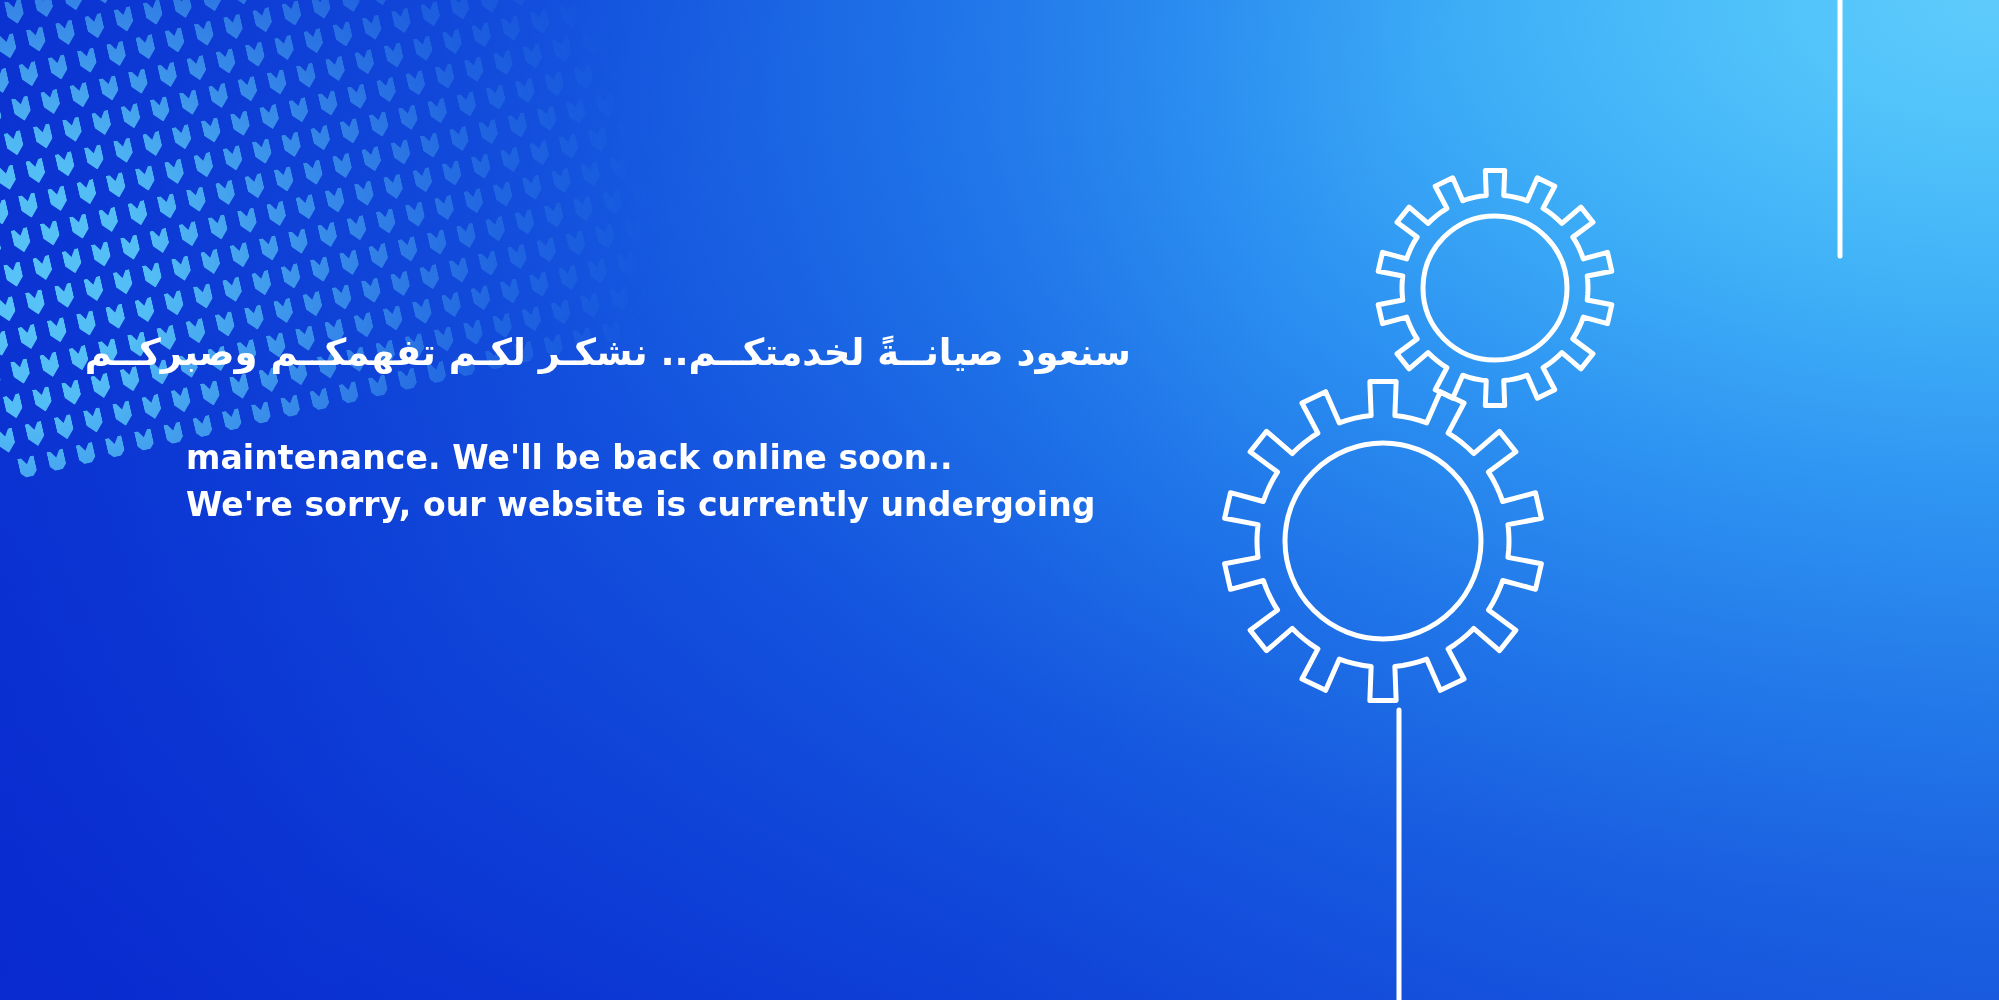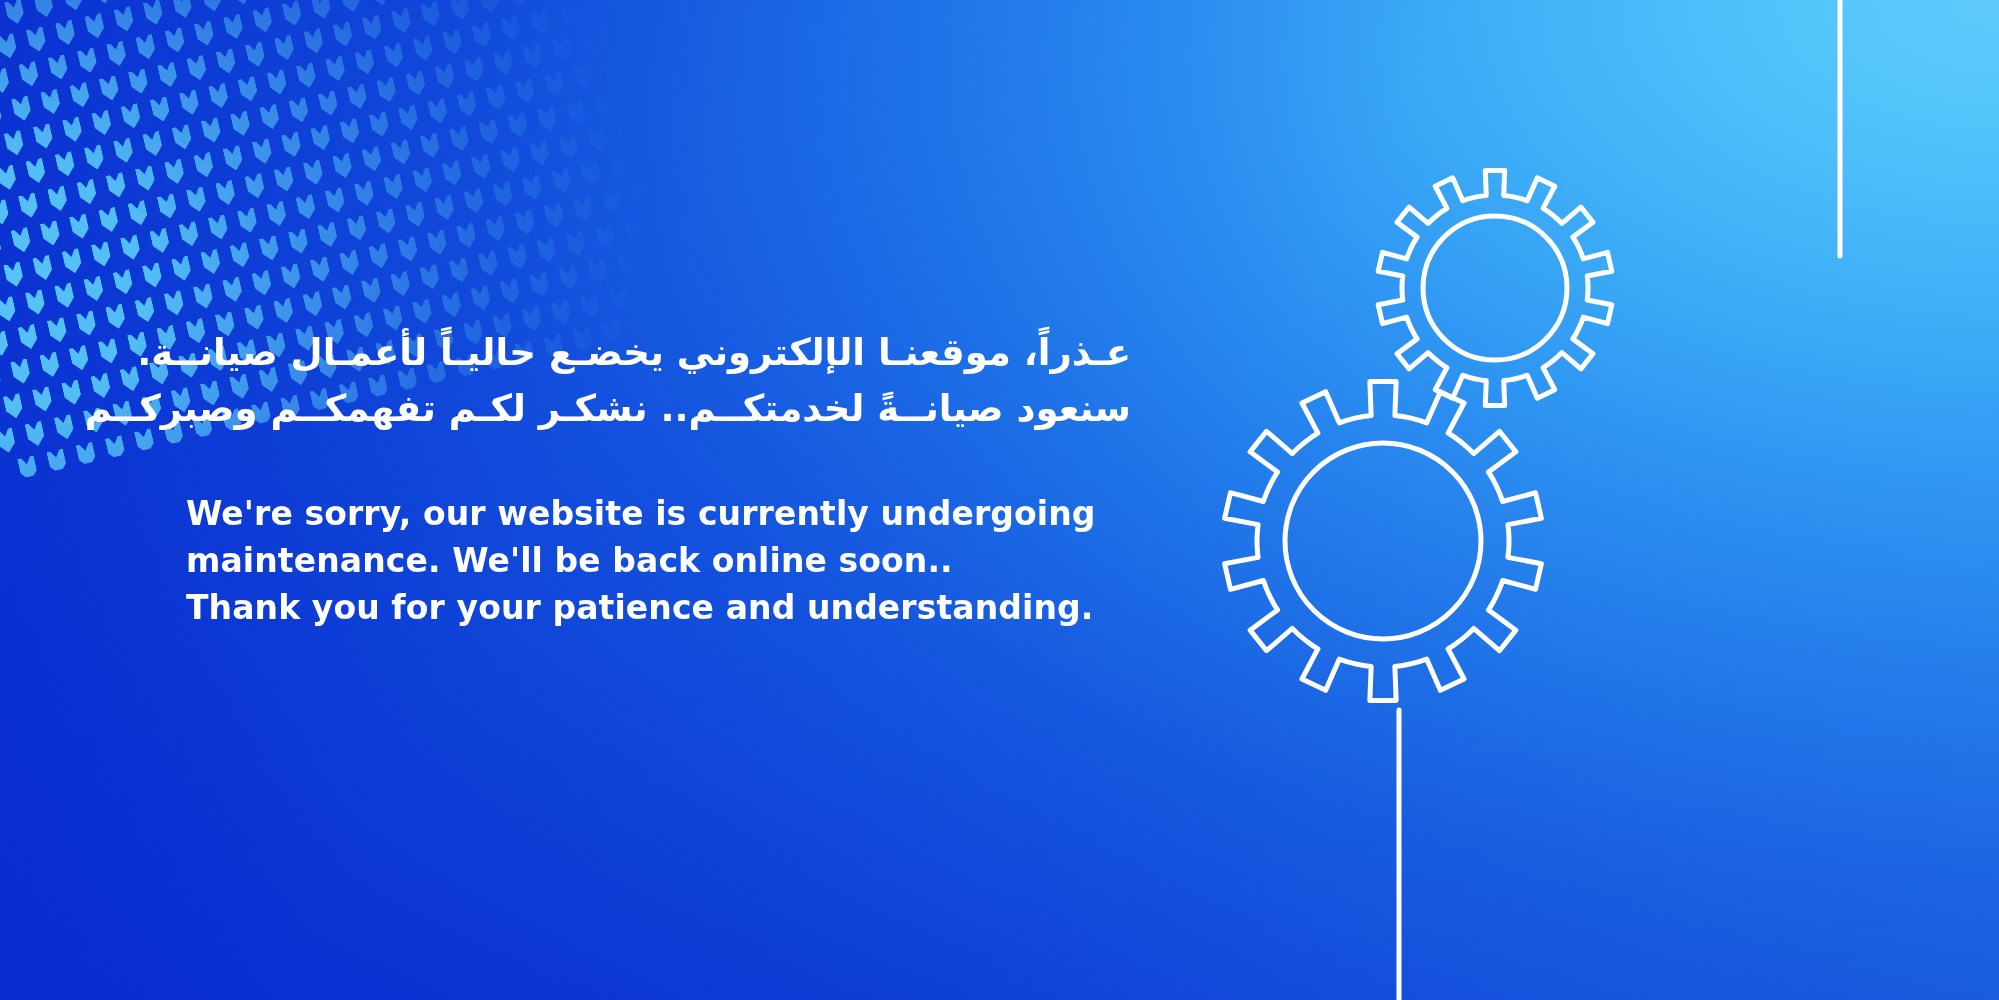--- a/index.html
+++ b/index.html
@@ -472,24 +472,22 @@
         <circle cx="284" cy="541" r="98"></circle>
 
         <path d="M 300 710 L 300 1010"></path>
       </g>
     </svg>
   </div>
 
   <div class="message">
 
     <div class="ar-block" dir="rtl">
-      <span class="ar-line">عـذراً، موقعنـا الإلكتروني يخضـع حاليـاً لأعمـال صيانــة.</span>
       <span class="ar-line">سنعود صيانــةً لخدمتكــم.. نشكـر لكـم تفهمكــم وصبركــم</span>
     </div>
 
     <div class="en-block" dir="ltr">
+      <span class="en-line">maintenance. We'll be back online soon..</span>
       <span class="en-line">We're sorry, our website is currently undergoing</span>
-      <span class="en-line">maintenance. We'll be back online soon..</span>
-      <span class="en-line">Thank you for your patience and understanding.</span>
     </div>
 
   </div>
 </div>
 
 </body></html>

